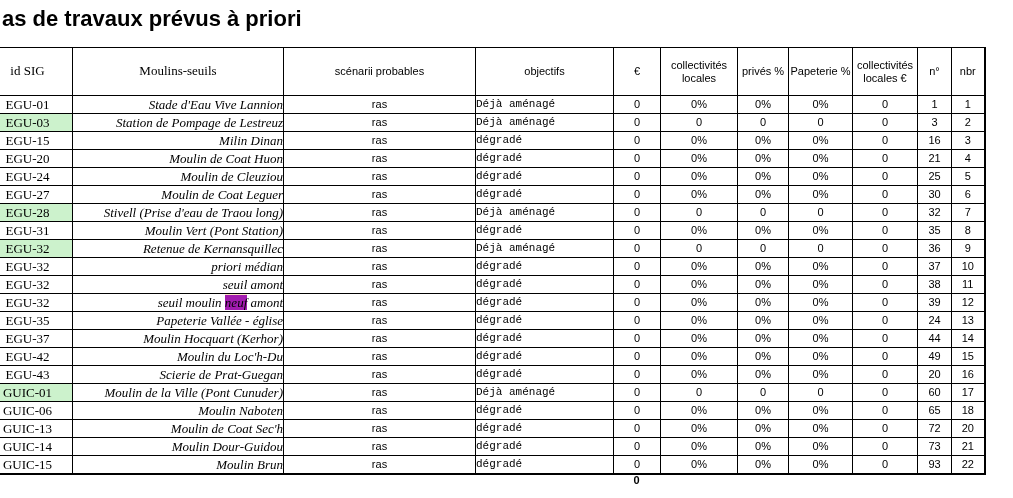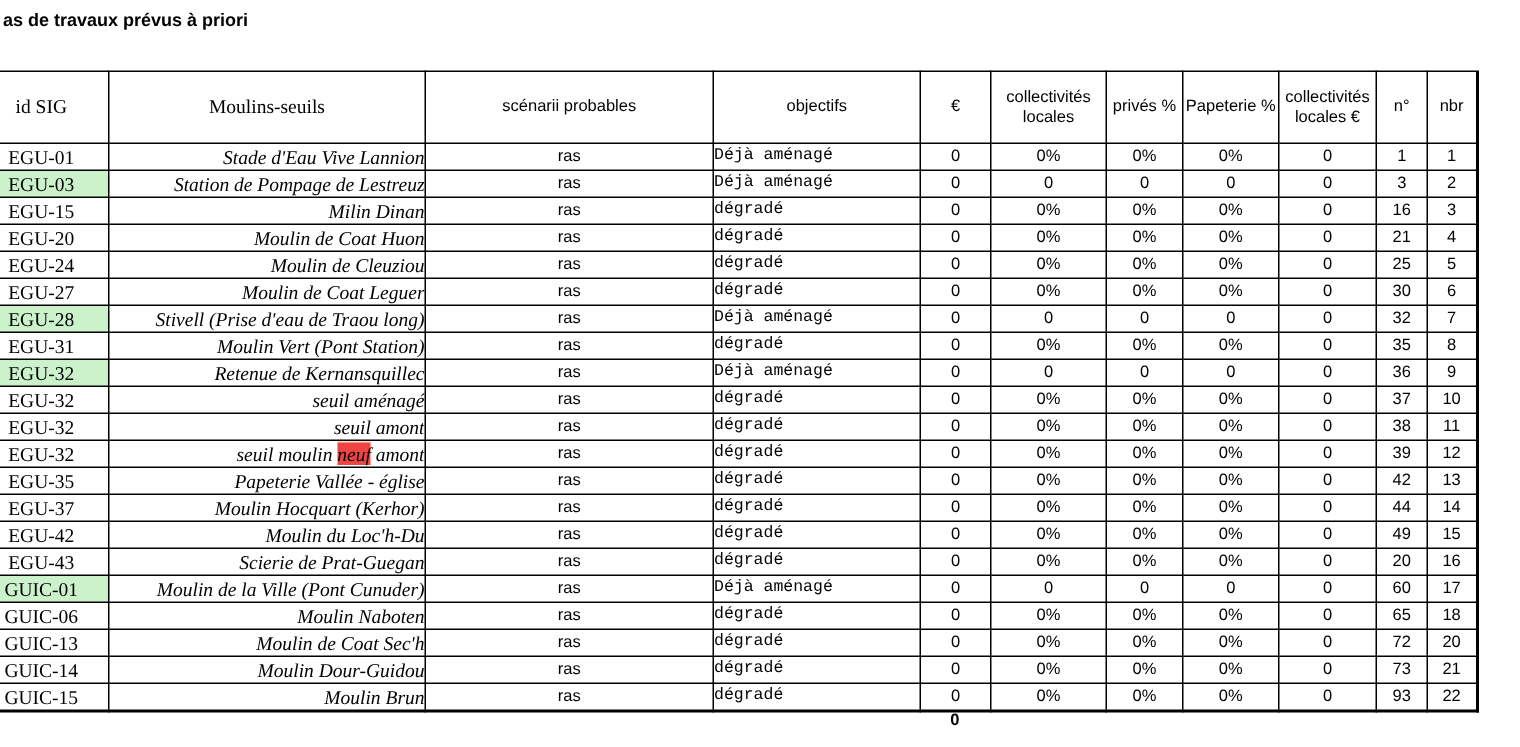--- a/index.html
+++ b/index.html
@@ -3,21 +3,21 @@
 <meta charset="utf-8">
 <style>
   html,body { margin:0; padding:0; }
   body {
     width:1013px; height:498px; background:#ffffff; overflow:hidden;
     position:relative; font-family:"Liberation Sans", sans-serif; color:#000;
   }
   .title {
     position:absolute; left:2px; top:6px;
     font-family:"Liberation Sans", sans-serif;
-    font-size:12px; font-weight:bold; white-space:nowrap;
+    font-size:22px; font-weight:bold; white-space:nowrap;
   }
   table.works {
     position:absolute; left:-18px; top:47px;
     border-collapse:collapse; table-layout:fixed;
     border-right:2px solid #000; border-bottom:2px solid #000; border-top:1px solid #000;
   }
   table.works th, table.works td {
     border:1px solid #000; padding:0; overflow:hidden;
     vertical-align:middle; color:#000;
   }
@@ -191,21 +191,21 @@
         <td>0</td>
         <td>0</td>
         <td>0</td>
         <td>0</td>
         <td>0</td>
         <td>36</td>
         <td>9</td>
       </tr>
       <tr>
         <td class="t-serif">EGU-32</td>
-        <td class="t-serif al">seuil aménagé</td>
+        <td class="t-serif al">priori médian</td>
         <td>ras</td>
         <td class="al-sm">dégradé</td>
         <td>0</td>
         <td>0%</td>
         <td>0%</td>
         <td>0%</td>
         <td>0</td>
         <td>37</td>
         <td>10</td>
       </tr>
@@ -217,42 +217,42 @@
         <td>0</td>
         <td>0%</td>
         <td>0%</td>
         <td>0%</td>
         <td>0</td>
         <td>38</td>
         <td>11</td>
       </tr>
       <tr>
         <td class="t-serif">EGU-32</td>
-        <td class="t-serif al"><span>seuil moulin </span><span class="word-hl" style="background: #ef4444; box-shadow: rgb(251, 227, 194) 0px -9px 0px;">neuf</span><span> amont</span></td>
+        <td class="t-serif al"><span>seuil moulin </span><span class="word-hl" style="background: #a21caf; box-shadow: rgb(251, 227, 194) 0px -9px 0px;">neuf</span><span> amont</span></td>
         <td>ras</td>
         <td class="al-sm">dégradé</td>
         <td>0</td>
         <td>0%</td>
         <td>0%</td>
         <td>0%</td>
         <td>0</td>
         <td>39</td>
         <td>12</td>
       </tr>
       <tr>
         <td class="t-serif">EGU-35</td>
         <td class="t-serif al">Papeterie Vallée - église</td>
         <td>ras</td>
         <td class="al-sm">dégradé</td>
         <td>0</td>
         <td>0%</td>
         <td>0%</td>
         <td>0%</td>
         <td>0</td>
-        <td>42</td>
+        <td>24</td>
         <td>13</td>
       </tr>
       <tr>
         <td class="t-serif">EGU-37</td>
         <td class="t-serif al">Moulin Hocquart (Kerhor)</td>
         <td>ras</td>
         <td class="al-sm">dégradé</td>
         <td>0</td>
         <td>0%</td>
         <td>0%</td>

